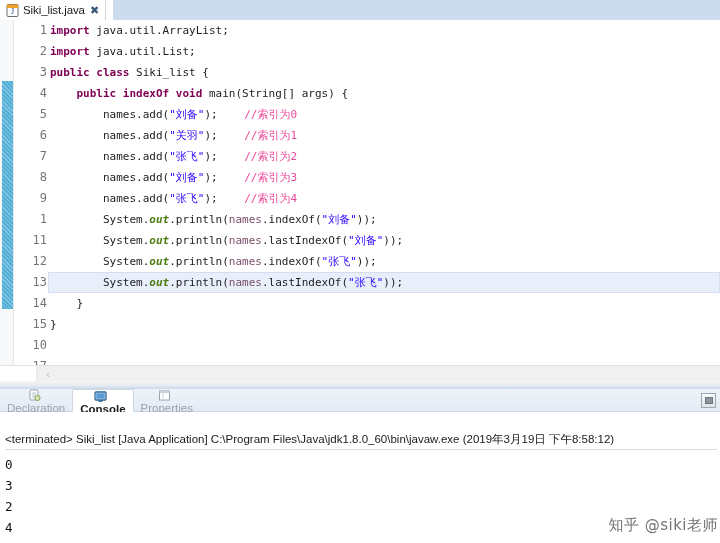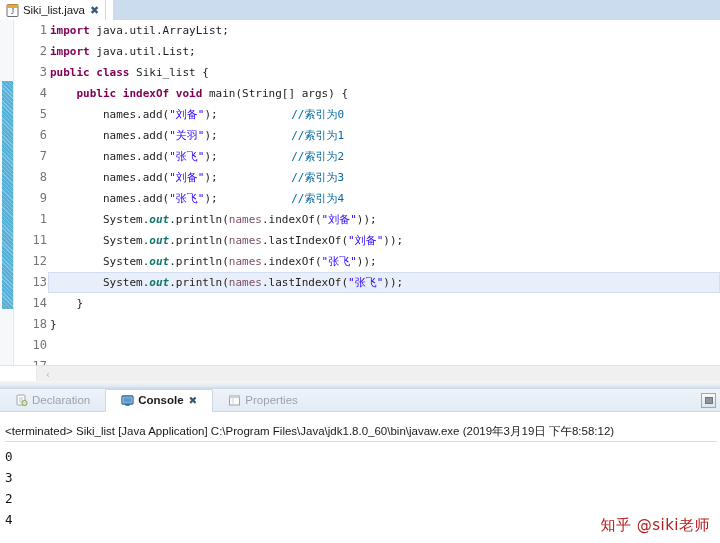--- a/index.html
+++ b/index.html
@@ -117,23 +117,23 @@
     height: 21px; line-height: 21px;
     white-space: pre;
     padding-left: 2px;
     color: #1c1c1c;
   }
   .code-line.current {
     background: #e8eefa;
     box-shadow: inset 0 0 0 1px rgba(190,205,230,0.5);
   }
   .kw { color: #7f0055; font-weight: bold; }
-  .kw-it { color: #0f766e; font-weight: bold; font-style: italic; }
+  .kw-it { color: #4d7c0f; font-weight: bold; font-style: italic; }
   .str { color: #2a00ff; }
-  .cmt { color: #0369a1; margin-left: 47px; }
+  .cmt { color: #ec4899; }
   .fld { color: #7b4f6a; }
   .pln { color: #1c1c1c; }
 
   
   .editor-hscroll {
     position: absolute; left: 0; top: 365px;
     width: 720px; height: 16px;
     background: #f0f0f0;
     border-top: 1px solid #e3e3e3;
   }
@@ -167,24 +167,25 @@
   .console-tabbar {
     position: absolute; left: 0; top: 0;
     width: 720px; height: 23px;
     background: linear-gradient(to bottom, #eef3f9 0%, #e3ebf4 100%);
     border-bottom: 1px solid #c9d6e3;
     display: flex; align-items: center;
   }
   .ctab {
     height: 23px;
     display: flex; align-items: center;
-    padding: 0 15px;
+    padding: 0 7px;
     font-size: 11.5px;
     color: #9aa4ae;
     white-space: nowrap;
+    flex-direction: column;
   }
   .ctab.active {
     background: #ffffff;
     color: #1a1a1a;
     font-weight: bold;
     border-top: 1px solid #cdd8e2;
     border-left: 1px solid #cdd8e2;
     border-right: 1px solid #cdd8e2;
     border-bottom: 1px solid #ffffff;
     border-radius: 2px 2px 0 0;
@@ -205,21 +206,21 @@
   .tool-btn .inner {
     width: 8px; height: 7px;
     background: #8c949d;
     border: 1px solid #6d757e;
   }
 
   .console-out {
     position: absolute; left: 0; top: 23px;
     width: 720px; height: 131px;
     background: #ffffff;
-    padding: 12px 6px 0 5px;
+    padding: 20px 6px 0 5px;
   }
   .term-line {
     font-family: "Liberation Sans", sans-serif;
     font-size: 11.5px;
     color: #1a1a1a;
     white-space: nowrap;
     line-height: 15px;
     margin-bottom: 2px;
   }
   .term-sep {
@@ -230,23 +231,23 @@
   .out-line {
     font-family: "DejaVu Sans Mono", monospace;
     font-size: 12.6px;
     color: #111111;
     line-height: 21px;
     white-space: pre;
   }
 
   
   .watermark {
-    position: absolute; right: 10px; bottom: 8px;
+    position: absolute; right: 2px; bottom: 8px;
     font-size: 15px;
-    color: #b91c1c;
+    color: #737373;
     font-family: "DejaVu Sans", sans-serif;
     letter-spacing: 0.5px;
     user-select: none;
   }
 </style>
 </head>
 <body>
 
 <div id="app">
 
@@ -278,21 +279,21 @@
         <div class="gutter-line">5</div>
         <div class="gutter-line">6</div>
         <div class="gutter-line">7</div>
         <div class="gutter-line">8</div>
         <div class="gutter-line">9</div>
         <div class="gutter-line">1</div>
         <div class="gutter-line">11</div>
         <div class="gutter-line">12</div>
         <div class="gutter-line">13</div>
         <div class="gutter-line">14</div>
-        <div class="gutter-line">18</div>
+        <div class="gutter-line">15</div>
         <div class="gutter-line">10</div>
         <div class="gutter-line">17</div>
       </div>
     <div class="code-area" id="code-area">
         <div class="code-line"><span class="kw">import</span><span class="pln"> java.util.ArrayList;</span></div>
         <div class="code-line"><span class="kw">import</span><span class="pln"> java.util.List;</span></div>
         <div class="code-line"><span class="kw">public class</span><span class="pln"> Siki_list {</span></div>
         <div class="code-line"><span class="pln">    </span><span class="kw">public indexOf void</span><span class="pln"> main(String[] args) {</span></div>
         <div class="code-line"><span class="pln">        names.add(</span><span class="str">"刘备"</span><span class="pln">);    </span><span class="cmt">//索引为0</span></div>
         <div class="code-line"><span class="pln">        names.add(</span><span class="str">"关羽"</span><span class="pln">);    </span><span class="cmt">//索引为1</span></div>

